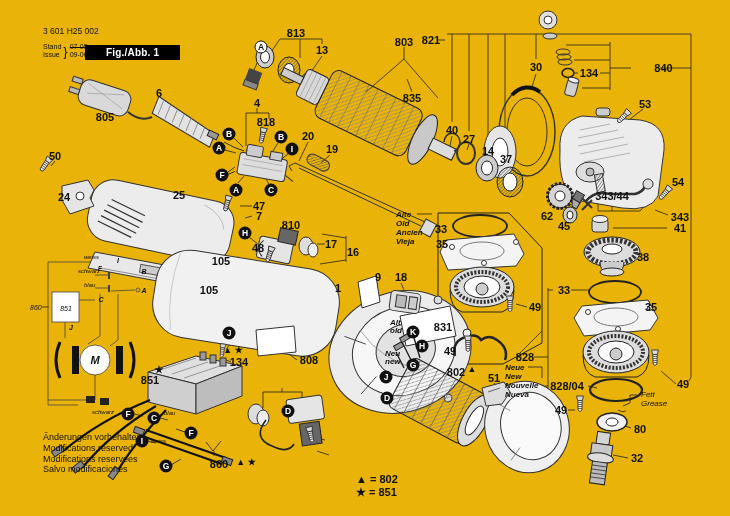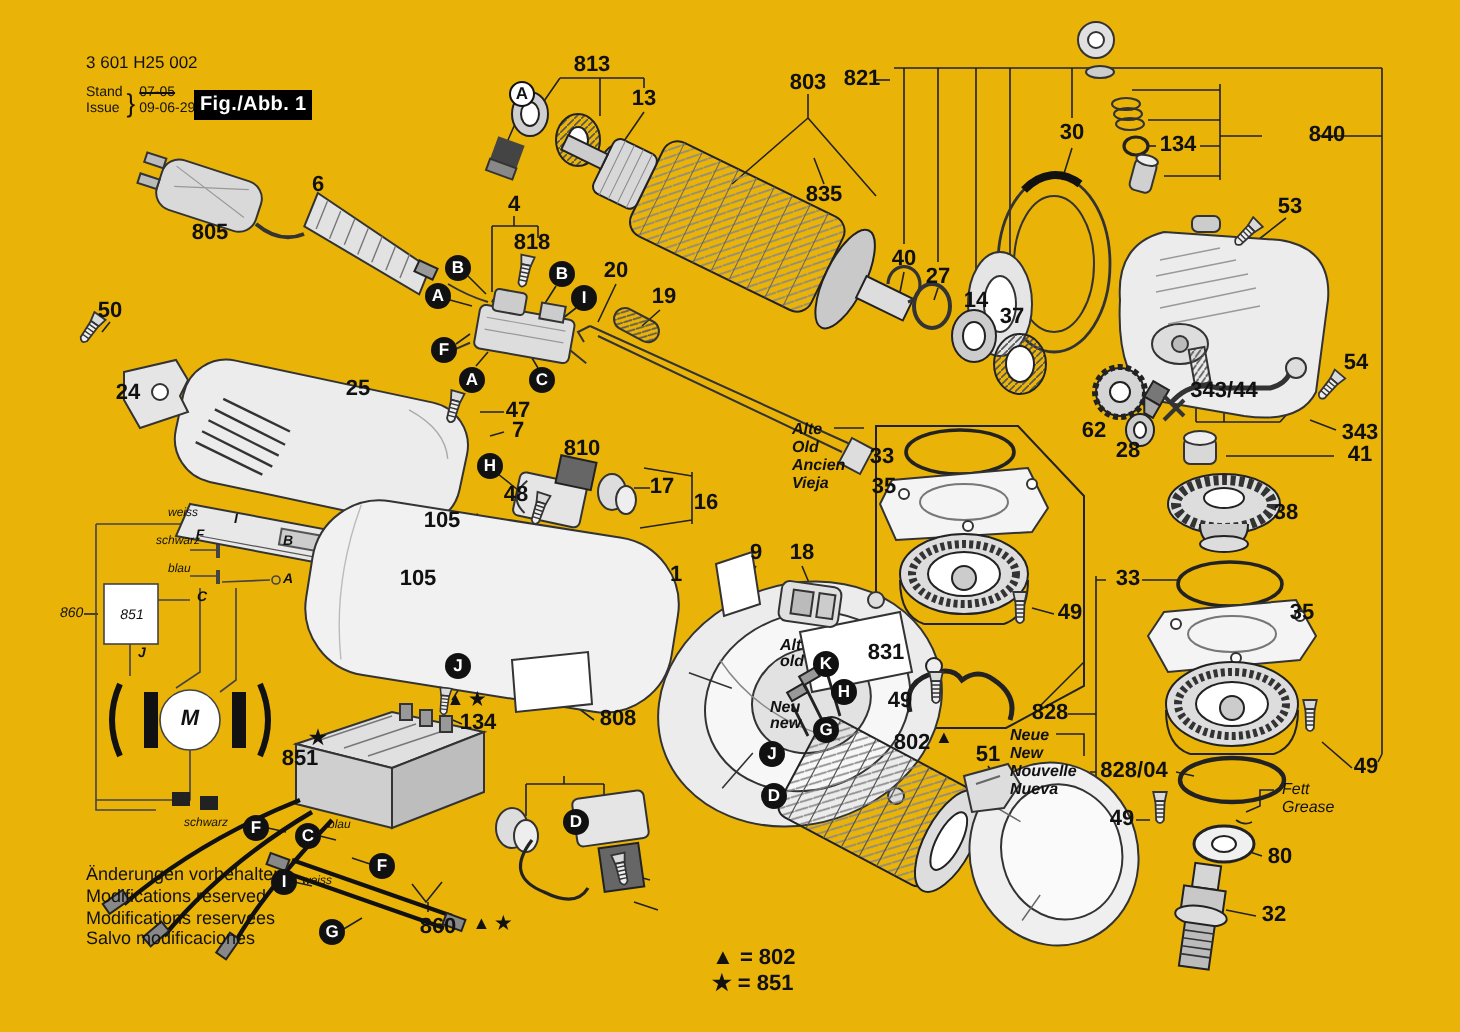--- a/index.html
+++ b/index.html
@@ -13,22 +13,22 @@
        background:#111;color:#fff;font-size:8.5px;font-weight:bold;display:flex;align-items:center;
        justify-content:center;line-height:1;}
   .ref.outline{background:#fff;color:#111;border:1.3px solid #111;width:11px;height:11px;}
   .fine{position:absolute;transform:translate(-50%,-50%);font-size:7px;white-space:nowrap;line-height:1;color:#111;font-style:italic;}
   .fine.left{transform:translate(0,-50%);}
   .hdr-pn{position:absolute;left:43px;top:26px;font-size:8.5px;}
   .issue-block{position:absolute;left:43px;top:43px;display:flex;align-items:center;gap:1px;
                font-size:7px;line-height:1.2;}
   .brace{font-size:13px;font-weight:400;margin:0 1px;}
   .strike{text-decoration:line-through;}
-  .figbadge{position:absolute;left:97px;top:45px;background:#000;color:#fff;font-weight:bold;
-            font-size:10px;padding:2px 3px;letter-spacing:.2px;}
+  .figbadge{position:absolute;left:85px;top:45px;background:#000;color:#fff;font-weight:bold;
+            font-size:10px;padding:2px 21px;letter-spacing:.2px;}
   .notices{position:absolute;left:43px;top:432px;font-size:9px;line-height:10.8px;}
   .legend{position:absolute;left:356px;top:441px;font-size:11px;font-weight:bold;line-height:13px;margin-top:32px;}
 </style>
 </head>
 <body>
 
 <div class="stage">
 
   <svg class="art" width="730" height="516" viewBox="0 0 730 516" aria-hidden="true">
     <defs>
@@ -402,21 +402,21 @@
       <span class="plabel" style="left: 258px; top: 248px;">48</span>
       <span class="plabel" style="left: 331px; top: 244px;">17</span>
       <span class="plabel" style="left: 353px; top: 252px;">16</span>
       <span class="plabel" style="left: 221px; top: 261px;">105</span>
       <span class="plabel" style="left: 209px; top: 290px;">105</span>
       <span class="plabel" style="left: 338px; top: 288px;">1</span>
       <span class="plabel" style="left: 378px; top: 277px;">9</span>
       <span class="plabel" style="left: 401px; top: 277px;">18</span>
       <span class="plabel" style="left: 309px; top: 360px;">808</span>
       <span class="plabel" style="left: 547px; top: 216px;">62</span>
-      <span class="plabel" style="left: 564px; top: 226px;">28</span>
+      <span class="plabel" style="left: 564px; top: 226px;">45</span>
       <span class="plabel" style="left: 678px; top: 182px;">54</span>
       <span class="plabel" style="left: 612px; top: 196px;">343/44</span>
       <span class="plabel" style="left: 680px; top: 217px;">343</span>
       <span class="plabel" style="left: 680px; top: 228px;">41</span>
       <span class="plabel" style="left: 643px; top: 257px;">38</span>
       <span class="plabel" style="left: 564px; top: 290px;">33</span>
       <span class="plabel" style="left: 651px; top: 307px;">35</span>
       <span class="plabel" style="left: 441px; top: 229px;">33</span>
       <span class="plabel" style="left: 442px; top: 244px;">35</span>
       <span class="plabel" style="left: 443px; top: 327px;">831</span>

